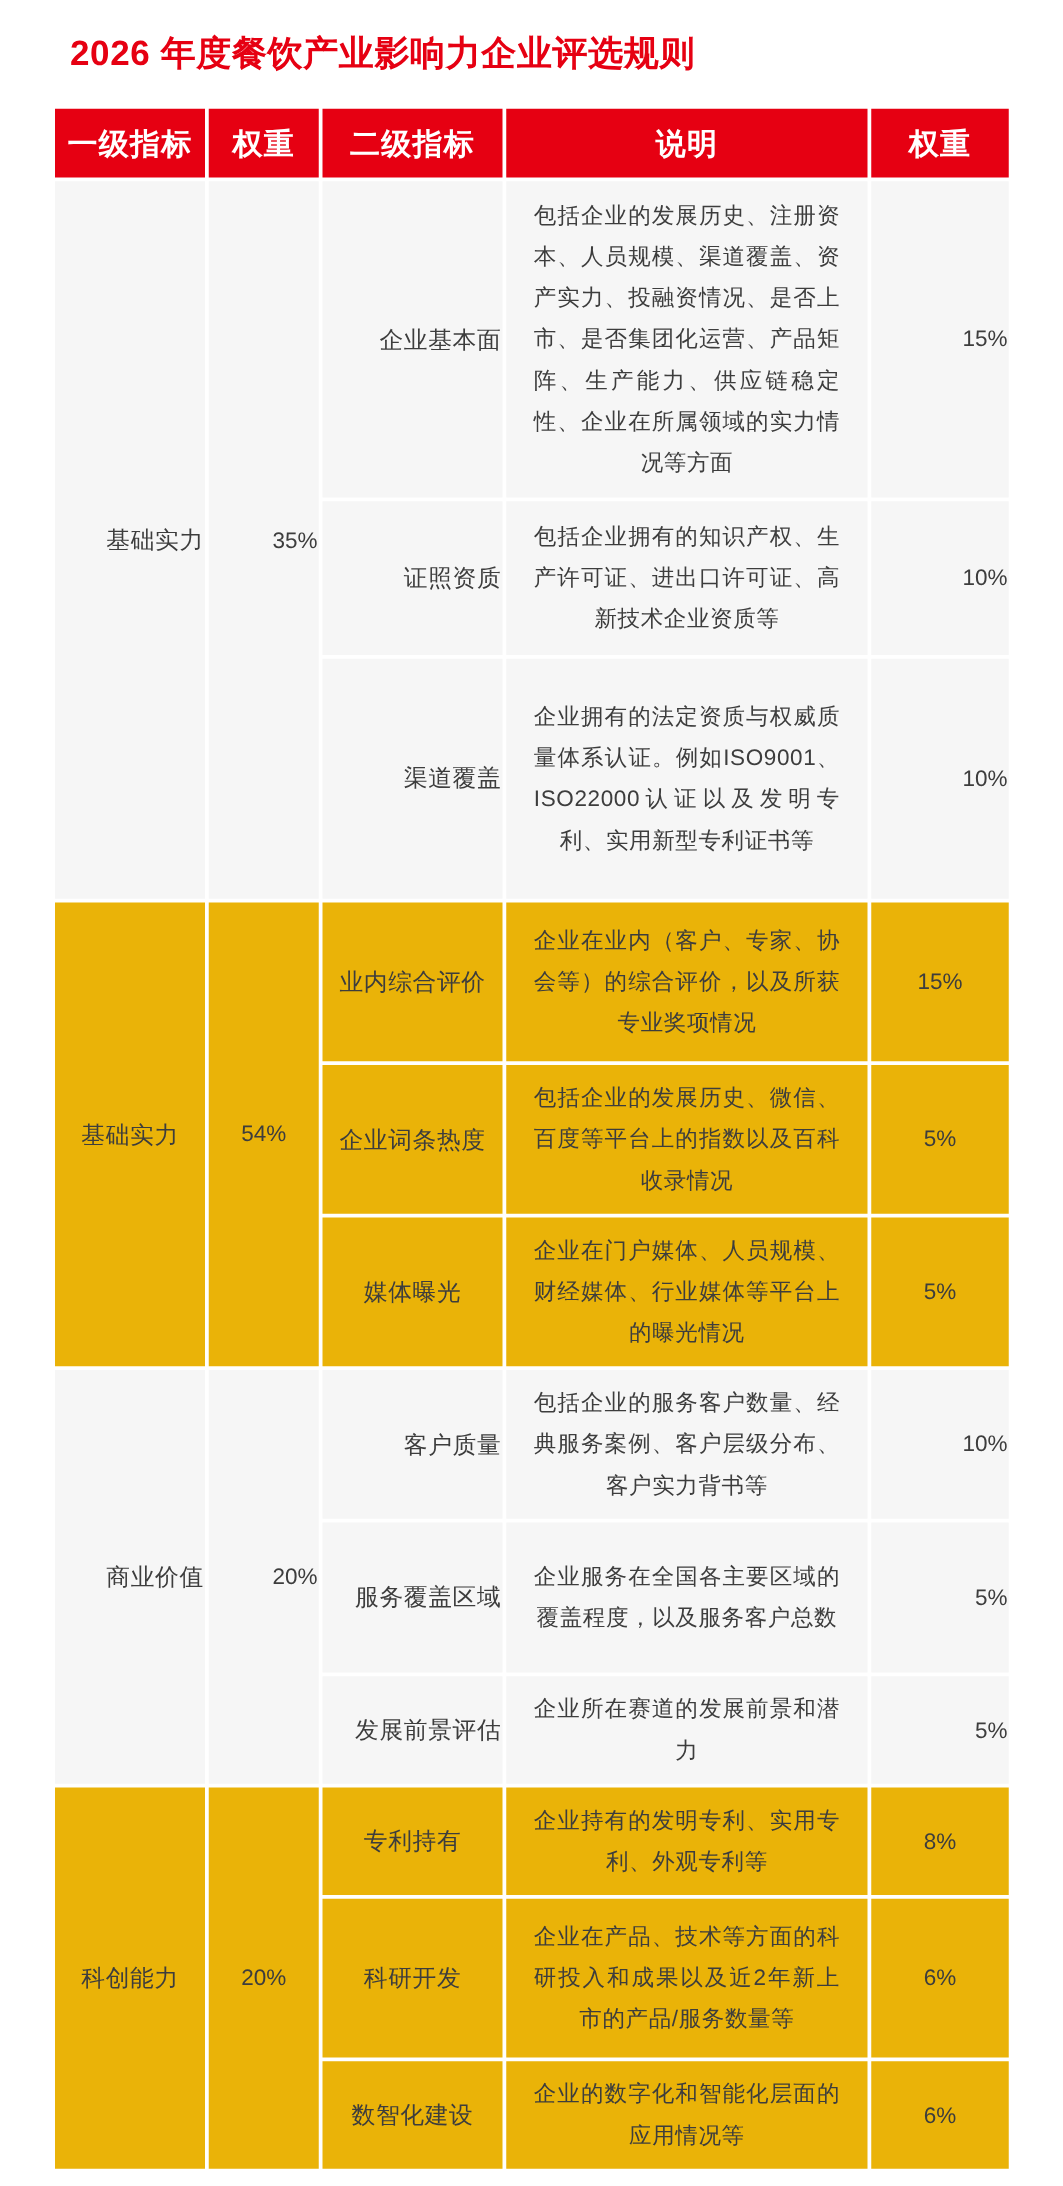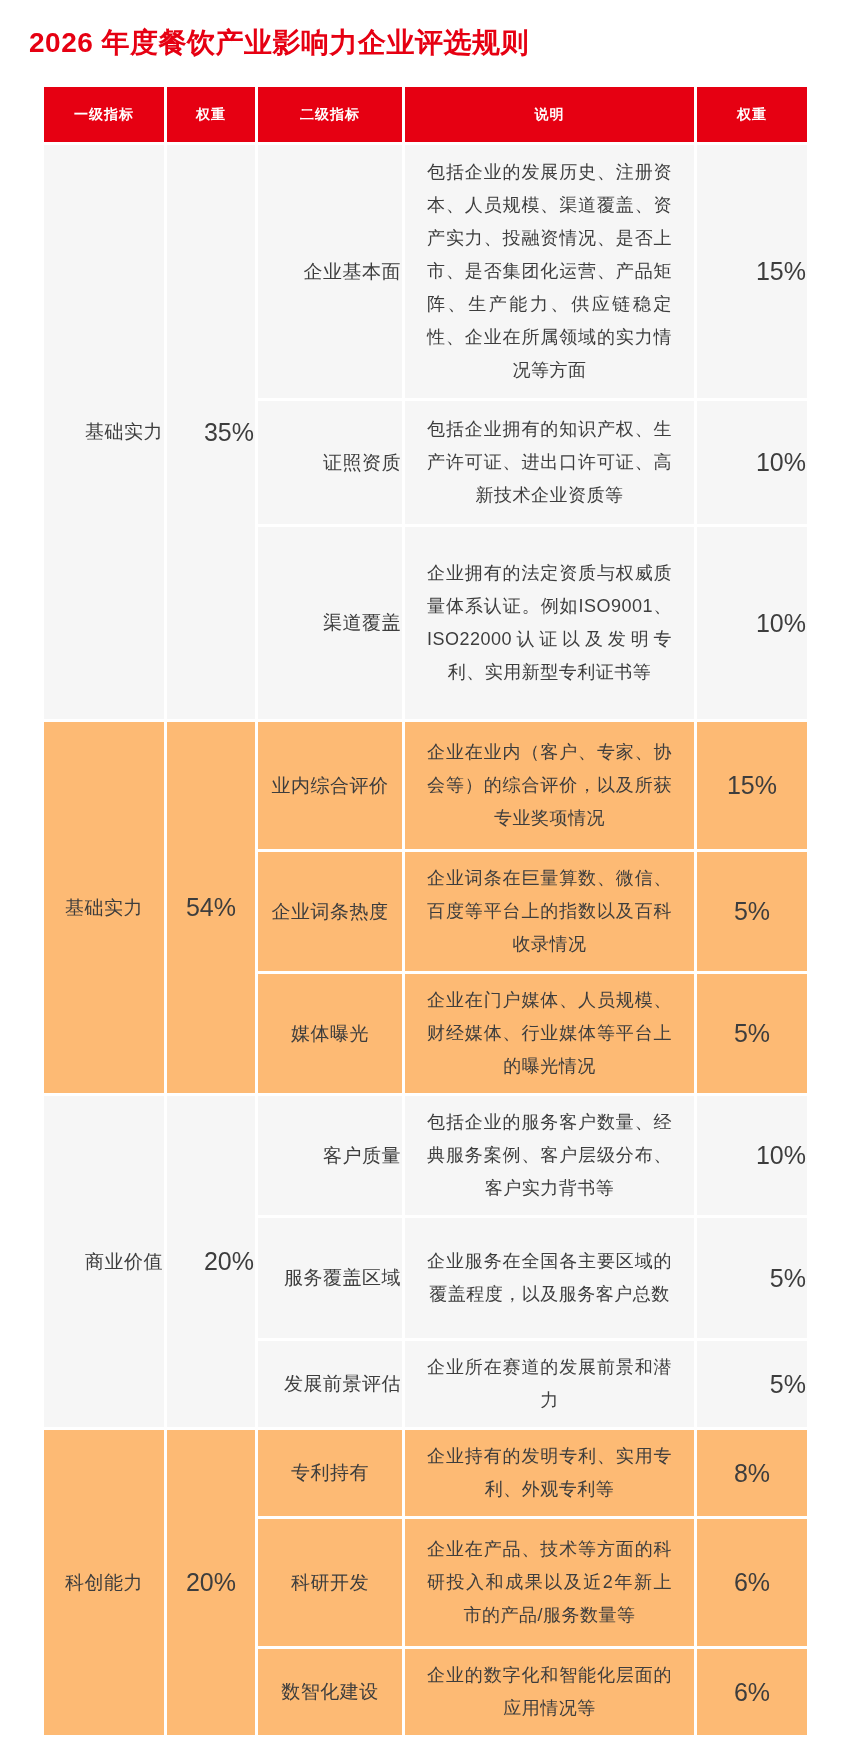--- a/index.html
+++ b/index.html
@@ -11,21 +11,21 @@
   }
   .page {
     position: relative;
     width: 850px;
     height: 1749px;
     background: #ffffff;
     overflow: hidden;
   }
   .page-title {
     position: absolute;
-    left: 29px;
+    left: 56px;
     top: 24px;
     font-size: 28px;
     font-weight: 700;
     color: #e60012;
     letter-spacing: 0.5px;
     white-space: nowrap;
   }
   table.rules {
     position: absolute;
     left: 41px;
@@ -41,34 +41,34 @@
   col.c5 { width: 110px; }
   th, td {
     box-sizing: border-box;
     vertical-align: middle;
     text-align: center;
     font-weight: 400;
   }
   th.hdr {
     background: #e60012;
     color: #ffffff;
-    font-size: 14px;
+    font-size: 24px;
     font-weight: 700;
     height: 55px;
     letter-spacing: 1px;
   }
   .g-light td { background: #f6f6f6; text-align: right; }
-  .g-dark  td { background: #fdba74; margin-left: 48px; }
+  .g-dark  td { background: #eab308; margin-left: 48px; }
   td.lvl1, td.lvl2 {
     font-size: 19px;
     color: #3d3d3d;
     letter-spacing: 0.5px;
   }
   td.wgt {
-    font-size: 25px;
+    font-size: 18px;
     color: #3d3d3d;
   }
   td.desc {
     font-size: 18px;
     color: #3d3d3d;
     line-height: 33px;
     padding: 10px 22px;
     text-align: justify;
     text-align-last: center;
     letter-spacing: 0.5px;
@@ -120,21 +120,21 @@
 
       <tr class="g-dark" style="height:127px">
         <td class="lvl1" rowspan="3">基础实力</td>
         <td class="wgt" rowspan="3">54%</td>
         <td class="lvl2">业内综合评价</td>
         <td class="desc">企业在业内（客户、专家、协会等）的综合评价，以及所获专业奖项情况</td>
         <td class="wgt">15%</td>
       </tr>
       <tr class="g-dark" style="height:114px">
         <td class="lvl2">企业词条热度</td>
-        <td class="desc">企业词条在巨量算数、微信、百度等平台上的指数以及百科收录情况</td>
+        <td class="desc">包括企业的发展历史、微信、百度等平台上的指数以及百科收录情况</td>
         <td class="wgt">5%</td>
       </tr>
       <tr class="g-dark" style="height:117px">
         <td class="lvl2">媒体曝光</td>
         <td class="desc">企业在门户媒体、人员规模、财经媒体、行业媒体等平台上的曝光情况</td>
         <td class="wgt">5%</td>
       </tr>
 
       <tr class="g-light" style="height:114px">
         <td class="lvl1" rowspan="3">商业价值</td>

